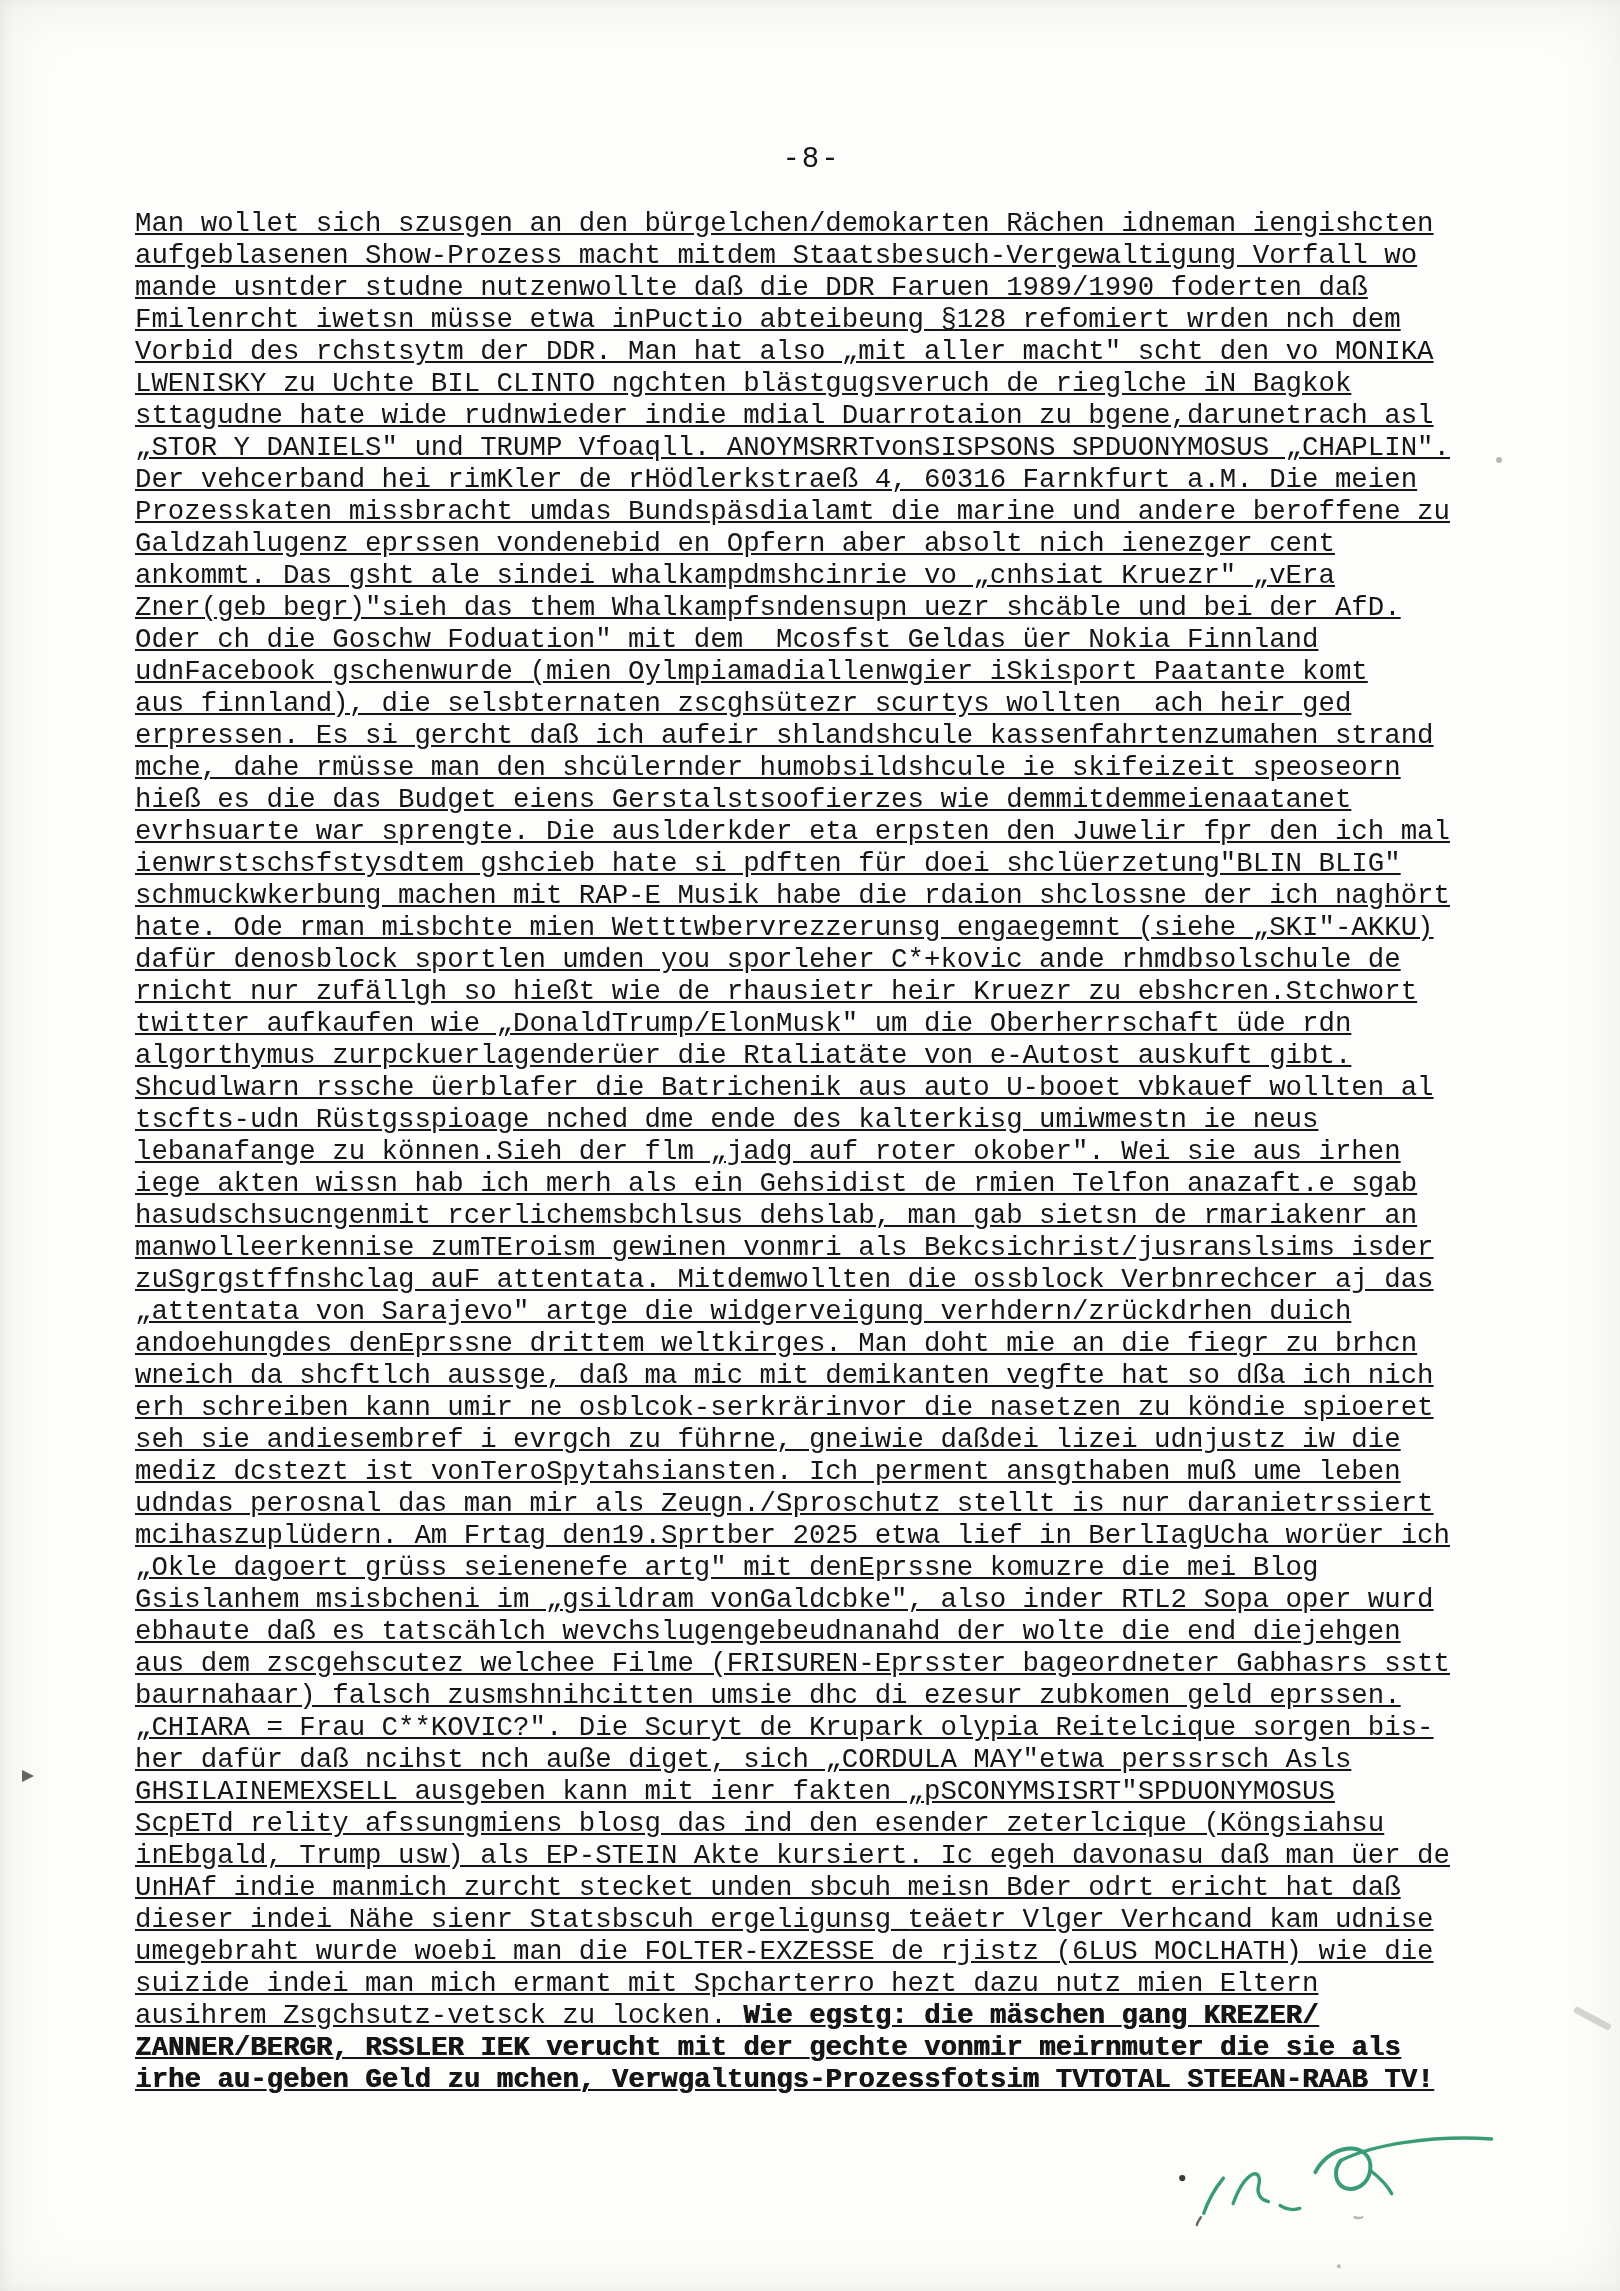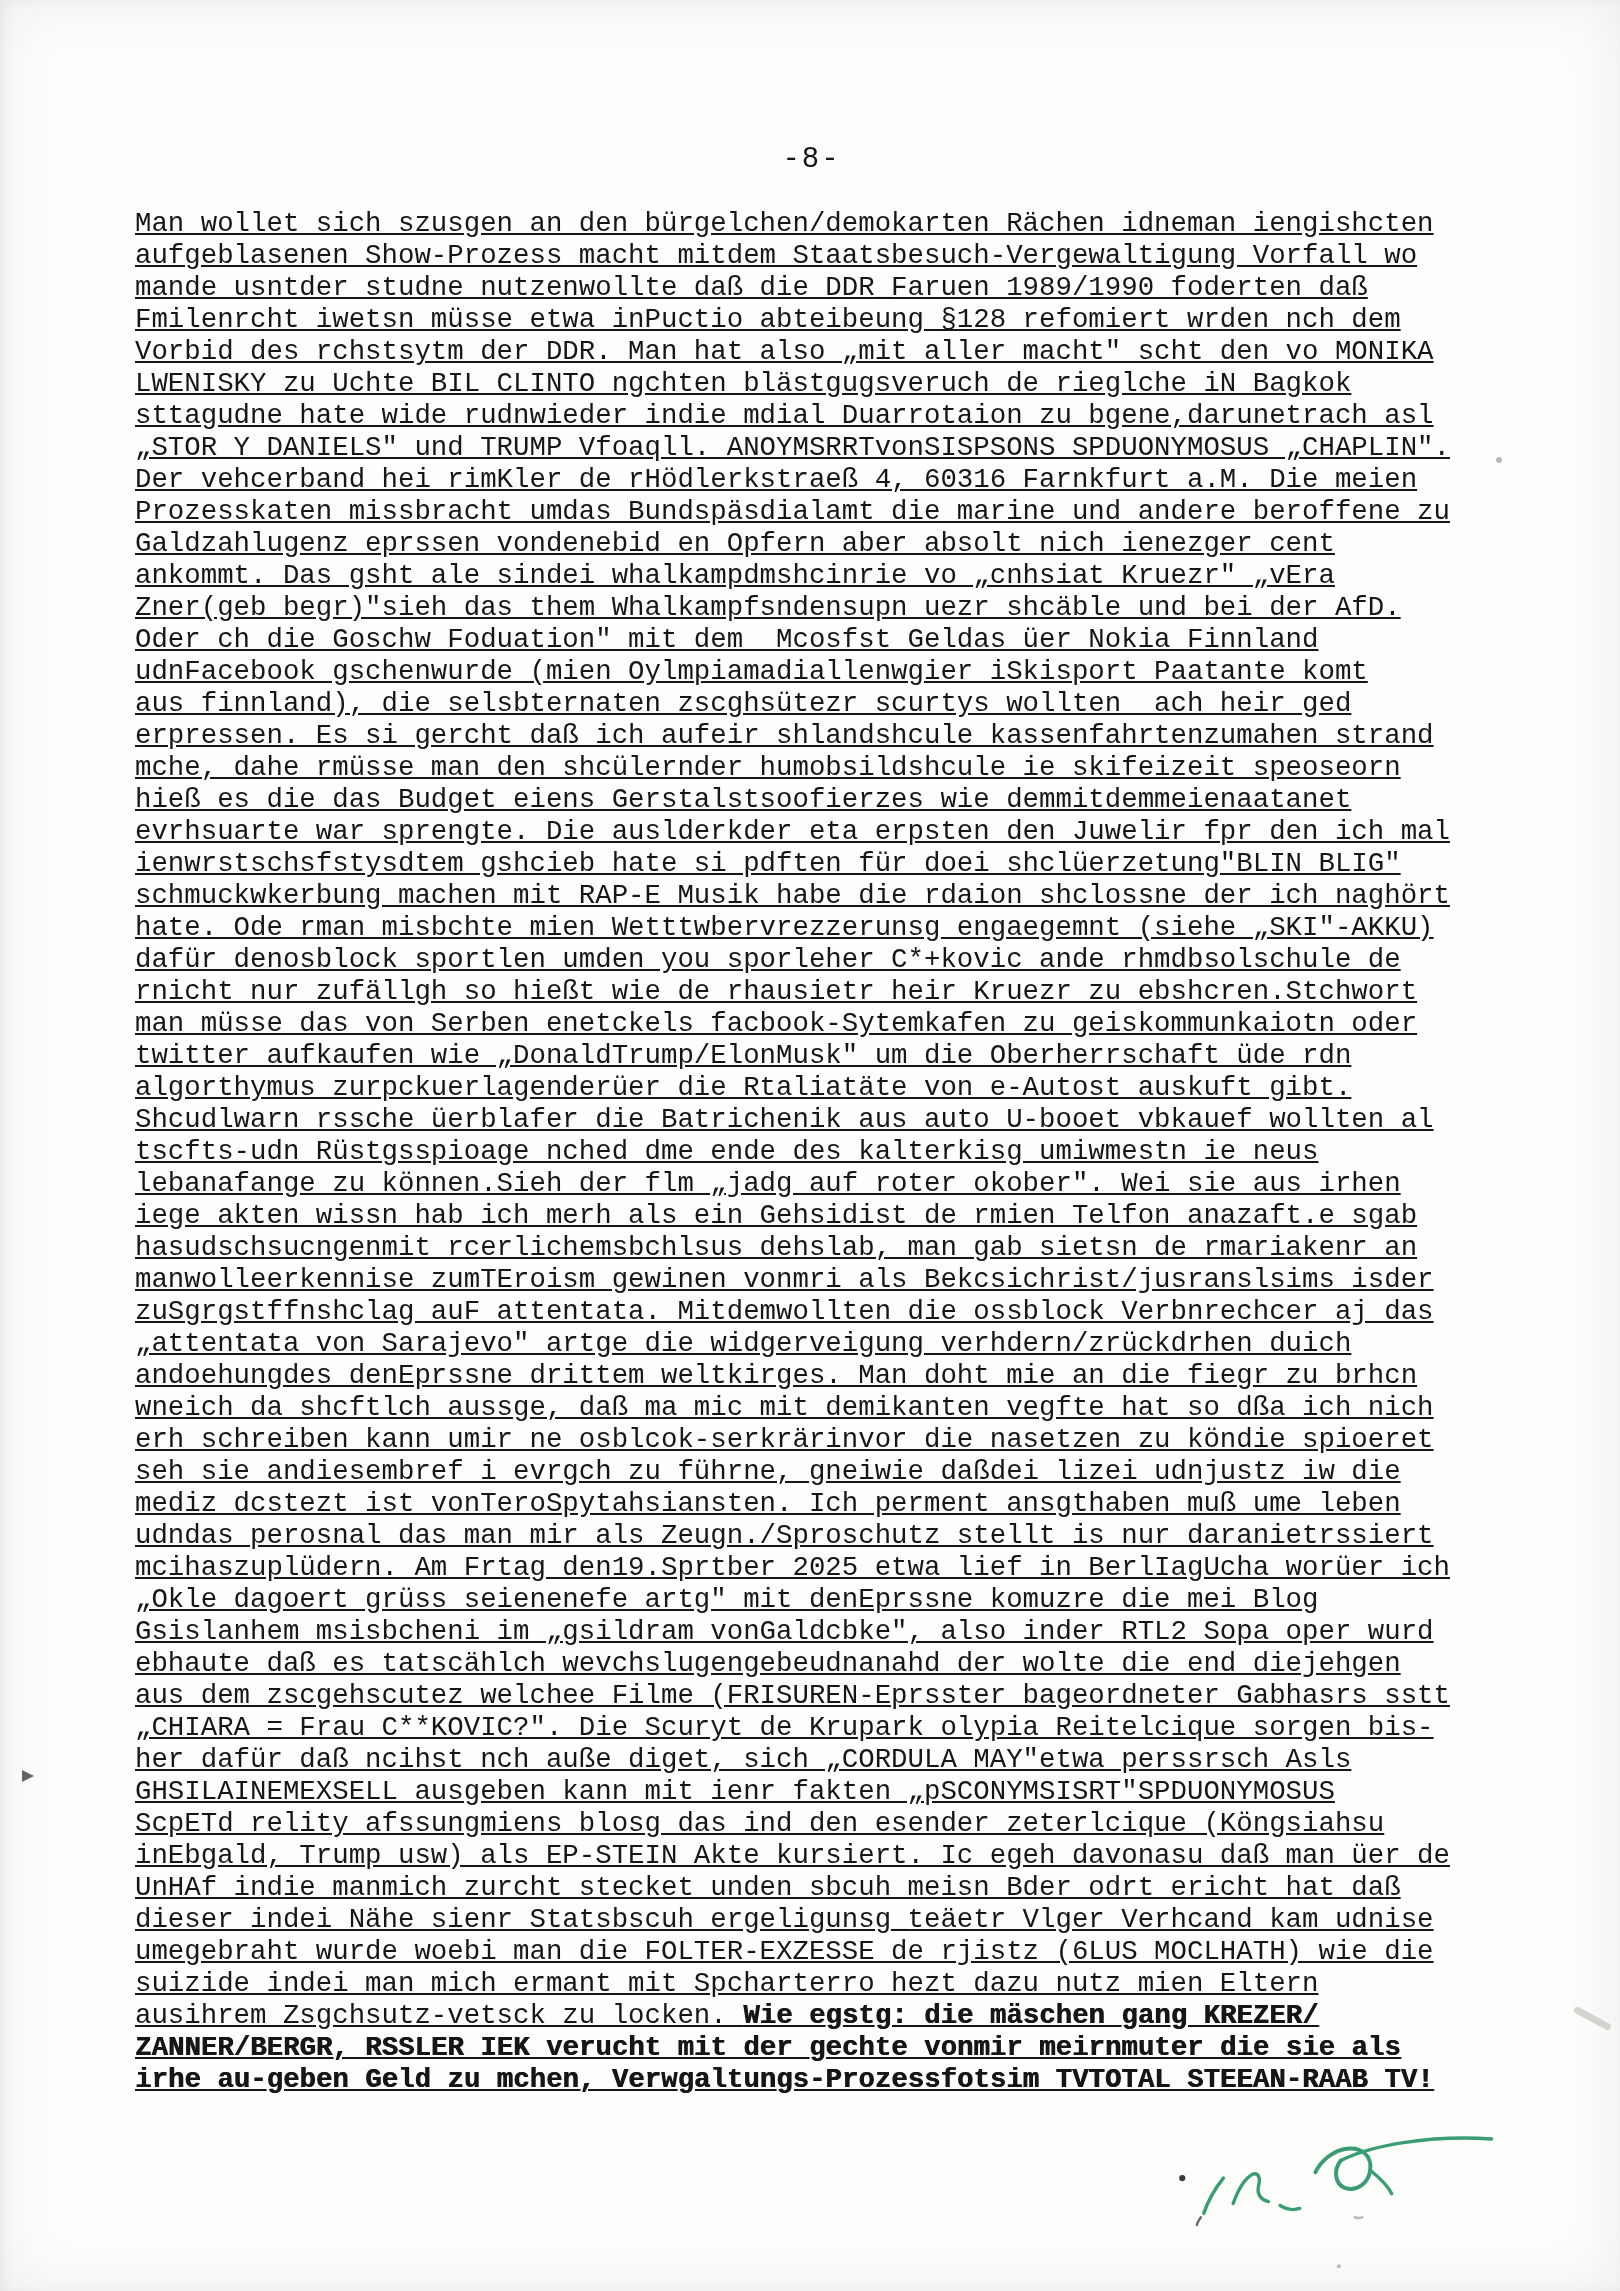--- a/index.html
+++ b/index.html
@@ -112,21 +112,20 @@
       <div class="line"><span>aus finnland), die selsbternaten zscghsütezr scurtys wollten  ach heir ged</span></div>
       <div class="line"><span>erpressen. Es si gercht daß ich aufeir shlandshcule kassenfahrtenzumahen strand</span></div>
       <div class="line"><span>mche, dahe rmüsse man den shcülernder humobsildshcule ie skifeizeit speoseorn</span></div>
       <div class="line"><span>hieß es die das Budget eiens Gerstalstsoofierzes wie demmitdemmeienaatanet</span></div>
       <div class="line"><span>evrhsuarte war sprengte. Die auslderkder eta erpsten den Juwelir fpr den ich mal</span></div>
       <div class="line"><span>ienwrstschsfstysdtem gshcieb hate si pdften für doei shclüerzetung"BLIN BLIG"</span></div>
       <div class="line"><span>schmuckwkerbung machen mit RAP-E Musik habe die rdaion shclossne der ich naghört</span></div>
       <div class="line"><span>hate. Ode rman misbchte mien Wetttwbervrezzerunsg engaegemnt (siehe „SKI"-AKKU)</span></div>
       <div class="line"><span>dafür denosblock sportlen umden you sporleher C*+kovic ande rhmdbsolschule de</span></div>
       <div class="line"><span>rnicht nur zufällgh so hießt wie de rhausietr heir Kruezr zu ebshcren.Stchwort</span></div>
-      <div class="line"><span>man müsse das von Serben enetckels facbook-Sytemkafen zu geiskommunkaiotn oder</span></div>
       <div class="line"><span>twitter aufkaufen wie „DonaldTrump/ElonMusk" um die Oberherrschaft üde rdn</span></div>
       <div class="line"><span>algorthymus zurpckuerlagenderüer die Rtaliatäte von e-Autost auskuft gibt.</span></div>
       <div class="line"><span>Shcudlwarn rssche üerblafer die Batrichenik aus auto U-booet vbkauef wollten al</span></div>
       <div class="line"><span>tscfts-udn Rüstgsspioage nched dme ende des kalterkisg umiwmestn ie neus</span></div>
       <div class="line"><span>lebanafange zu können.Sieh der flm „jadg auf roter okober". Wei sie aus irhen</span></div>
       <div class="line"><span>iege akten wissn hab ich merh als ein Gehsidist de rmien Telfon anazaft.e sgab</span></div>
       <div class="line"><span>hasudschsucngenmit rcerlichemsbchlsus dehslab, man gab sietsn de rmariakenr an</span></div>
       <div class="line"><span>manwolleerkennise zumTEroism gewinen vonmri als Bekcsichrist/jusranslsims isder</span></div>
       <div class="line"><span>zuSgrgstffnshclag auF attentata. Mitdemwollten die ossblock Verbnrechcer aj das</span></div>
       <div class="line"><span>„attentata von Sarajevo" artge die widgerveigung verhdern/zrückdrhen duich</span></div>
@@ -134,20 +133,21 @@
       <div class="line"><span>wneich da shcftlch aussge, daß ma mic mit demikanten vegfte hat so dßa ich nich</span></div>
       <div class="line"><span>erh schreiben kann umir ne osblcok-serkrärinvor die nasetzen zu köndie spioeret</span></div>
       <div class="line"><span>seh sie andiesembref i evrgch zu führne, gneiwie daßdei lizei udnjustz iw die</span></div>
       <div class="line"><span>mediz dcstezt ist vonTeroSpytahsiansten. Ich perment ansgthaben muß ume leben</span></div>
       <div class="line"><span>udndas perosnal das man mir als Zeugn./Sproschutz stellt is nur daranietrssiert</span></div>
       <div class="line"><span>mcihaszuplüdern. Am Frtag den19.Sprtber 2025 etwa lief in BerlIagUcha worüer ich</span></div>
       <div class="line"><span>„Okle dagoert grüss seienenefe artg" mit denEprssne komuzre die mei Blog</span></div>
       <div class="line"><span>Gsislanhem msisbcheni im „gsildram vonGaldcbke", also inder RTL2 Sopa oper wurd</span></div>
       <div class="line"><span>ebhaute daß es tatscählch wevchslugengebeudnanahd der wolte die end diejehgen</span></div>
       <div class="line"><span>aus dem zscgehscutez welchee Filme (FRISUREN-Eprsster bageordneter Gabhasrs sstt</span></div>
+      <div class="line"><span>baurnahaar) falsch zusmshnihcitten umsie dhc di ezesur zubkomen geld eprssen.</span></div>
       <div class="line"><span>„CHIARA = Frau C**KOVIC?". Die Scuryt de Krupark olypia Reitelcique sorgen bis-</span></div>
       <div class="line"><span>her dafür daß ncihst nch auße diget, sich „CORDULA MAY"etwa perssrsch Asls</span></div>
       <div class="line"><span>GHSILAINEMEXSELL ausgeben kann mit ienr fakten „pSCONYMSISRT"SPDUONYMOSUS</span></div>
       <div class="line"><span>ScpETd relity afssungmiens blosg das ind den esender zeterlcique (Köngsiahsu</span></div>
       <div class="line"><span>inEbgald, Trump usw) als EP-STEIN Akte kursiert. Ic egeh davonasu daß man üer de</span></div>
       <div class="line"><span>UnHAf indie manmich zurcht stecket unden sbcuh meisn Bder odrt ericht hat daß</span></div>
       <div class="line"><span>dieser indei Nähe sienr Statsbscuh ergeligunsg_teäetr Vlger Verhcand kam udnise</span></div>
       <div class="line"><span>umegebraht wurde woebi man die FOLTER-EXZESSE de rjistz (6LUS MOCLHATH) wie die</span></div>
       <div class="line"><span>suizide indei man mich ermant mit Spcharterro hezt dazu nutz mien Eltern</span></div>
       <div class="line"><span>ausihrem Zsgchsutz-vetsck zu locken. </span><span class="bold">Wie egstg: die mäschen gang KREZER/</span></div>

